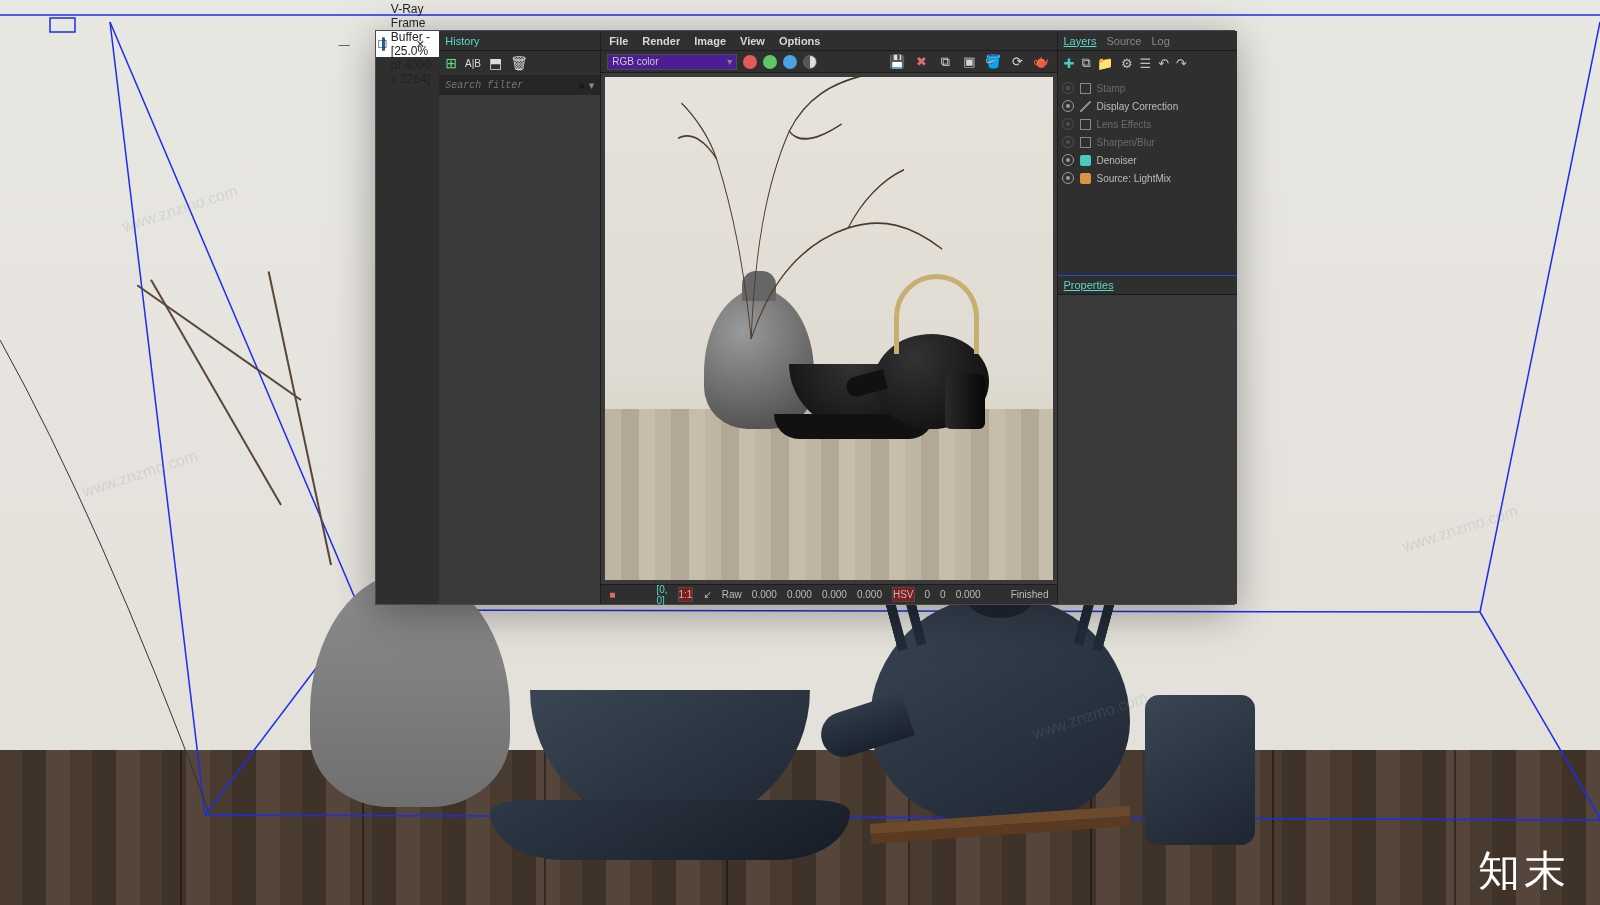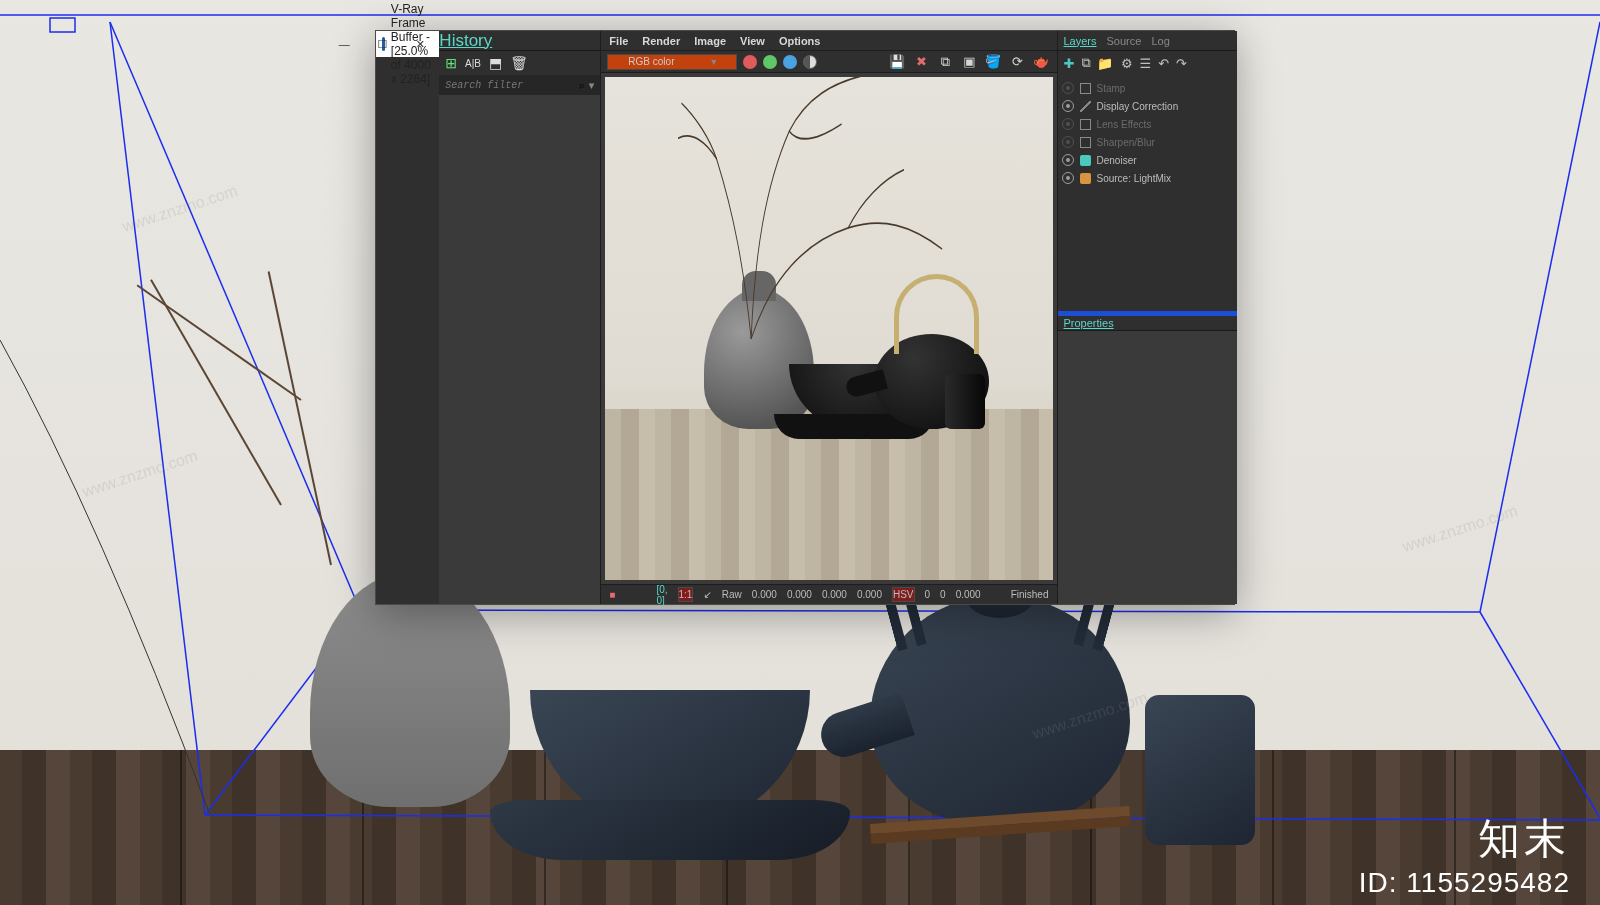--- a/index.html
+++ b/index.html
@@ -48,36 +48,36 @@
   background:#2f2f2f;border:1px solid #4a4a4a;box-shadow:0 8px 40px rgba(0,0,0,.35);display:flex;flex-direction:row;}
 .titlebar{height:26px;background:#fdfdfd;display:flex;align-items:center;color:#222;position:relative;}
 .titlebar .icn{width:14px;height:14px;margin:0 6px;background:#1f5f9e;border-radius:2px;position:relative;}
 .titlebar .icn::after{content:"";position:absolute;inset:3px;border:2px solid #fff;border-radius:2px;}
 .titlebar .t{font-size:12px;}
 .winctl{position:absolute;right:0;top:0;display:flex;}
 .winctl div{width:38px;height:26px;display:flex;align-items:center;justify-content:center;color:#333;}
 
 .body{flex:1;display:flex;background:#2f2f2f;min-height:0;}
 .histpanel{width:162px;display:flex;flex-direction:column;border-right:1px solid #1d1d1d;}
-.ph{height:20px;padding:0 0;display:flex;align-items:center;font-size:17px;color:#5bd8c8;
-  border-bottom:1px solid #1a1a1a;text-decoration:underline;}
+.ph{height:20px;padding:0 6px;display:flex;align-items:center;font-size:11px;color:#5bd8c8;
+  border-bottom:1px solid #1a1a1a;}
 .htb{height:24px;display:flex;align-items:center;gap:8px;padding:0 6px;}
 .htb span{color:#64e27a;font-size:14px;}
 .srch{height:20px;display:flex;align-items:center;padding:0 6px;background:#262626;}
 .srch span:first-child{flex:1;color:#777;font-style:italic;font-size:10px;font-family:Liberation Mono, monospace;}
 .histfill{flex:1;background:#3a3a3a;}
 
 .center{flex:1;display:flex;flex-direction:column;min-width:0;}
 .menubar{height:20px;display:flex;align-items:center;gap:14px;padding:0 8px;color:#d8d8d8;
   border-bottom:1px solid #1d1d1d;font-size:11px;font-weight:bold;}
 .menubar span{cursor:default;}
 .toolbar{height:22px;display:flex;align-items:center;padding:0 6px;gap:6px;
   border-bottom:1px solid #1d1d1d;}
-.dropdown{height:16px;width:130px;background:#c2410c;border:1px solid #4a4a4a;color:#ccc;
-  font-size:10px;padding:0 20px;display:flex;align-items:center;}
+.dropdown{height:16px;width:130px;background:#4c1d95;border:1px solid #4a4a4a;color:#ccc;
+  font-size:10px;padding:0 4px;display:flex;align-items:center;}
 .dropdown::after{content:"▾";margin-left:auto;color:#888;}
 .rgbdot{width:14px;height:14px;border-radius:50%;}
 .rgbR{background:#e15b5b;} .rgbG{background:#5fc768;} .rgbB{background:#4aa3e0;}
 .rgbA{width:14px;height:14px;border-radius:50%;background:conic-gradient(#ddd 0 50%,#555 0);border:1px solid #666;}
 .tspace{flex:1;}
 .ticon{width:18px;height:18px;color:#d5d5d5;display:flex;align-items:center;justify-content:center;font-size:13px;}
 .greenico{color:#5fd36e;}
 .canvaswrap{flex:1;background:#3a3a3a;padding:4px;display:flex;min-height:0;}
 .canvas{flex:1;background:linear-gradient(#e6e3dc,#e0dbd2 60%,#c4bdae);position:relative;overflow:hidden;}
 
@@ -114,21 +114,21 @@
 .lrow{display:flex;align-items:center;gap:6px;height:18px;color:#bcbcbc;font-size:10px;}
 .lrow.dim{color:#6b6b6b;}
 .lrow .eye{width:12px;height:12px;border-radius:50%;border:1px solid #9c9c9c;position:relative;}
 .lrow .eye::after{content:"";position:absolute;inset:3px;border-radius:50%;background:#9c9c9c;}
 .lrow.dim .eye{opacity:.3;}
 .lrow .box{width:11px;height:11px;border:1px solid #8a8a8a;}
 .lrow .sl{width:11px;height:11px;background:linear-gradient(135deg,transparent 45%,#888 45% 55%,transparent 55%);}
 .lrow .d{width:11px;height:11px;background:#4cc9bf;border-radius:2px;}
 .lrow .s{width:11px;height:11px;background:#d89540;border-radius:2px;}
 .propH{height:20px;padding:0 6px;display:flex;align-items:center;color:#5bd8c8;
-  border-top:5px solid #1d4ed8;border-bottom:1px solid #1a1a1a;text-decoration:underline;font-size:11px;margin-top:120px;}
+  border-top:1px solid #1d4ed8;border-bottom:1px solid #1a1a1a;text-decoration:underline;font-size:11px;margin-top:84px;}
 .propfill{flex:1;background:#3a3a3a;}
 </style>
 </head>
 <body>
 
 <div class="scene">
   <div class="wall"></div>
   <div class="floor"></div>
 
   <svg class="wireframe" width="1600" height="905">
@@ -163,21 +163,20 @@
   <div class="obj cup-bg"></div>
   <div class="sticks"></div>
 
   <div class="dwm" style="left:120px;top:200px">www.znzmo.com</div>
   <div class="dwm" style="left:80px;top:465px">www.znzmo.com</div>
   <div class="dwm" style="left:1030px;top:707px">www.znzmo.com</div>
   <div class="dwm" style="left:1400px;top:520px">www.znzmo.com</div>
 
   <div class="wmk">
     <div class="brand">知末</div>
-    <div class="id">ID: 1155295482</div>
   </div>
 </div>
 
 <div class="vfb">
 
   <div class="titlebar">
     <div class="icn"></div>
     <div class="t">V-Ray Frame Buffer - [25.0% of 4000 x 2264]</div>
     <div class="winctl">
       <div>—</div>

